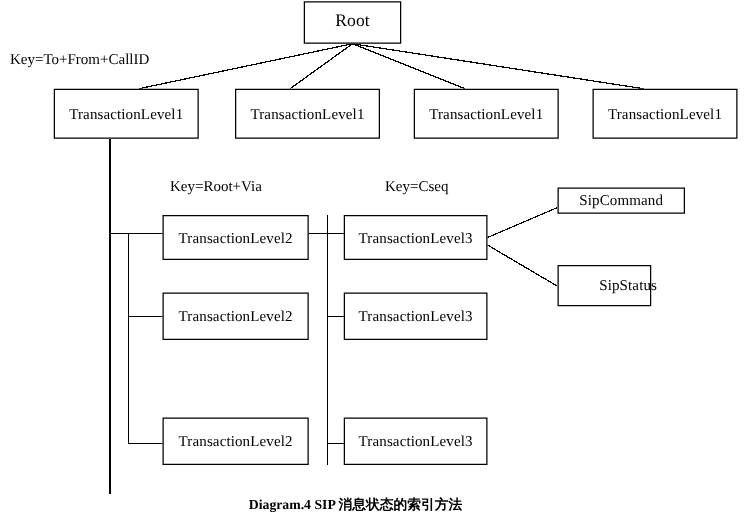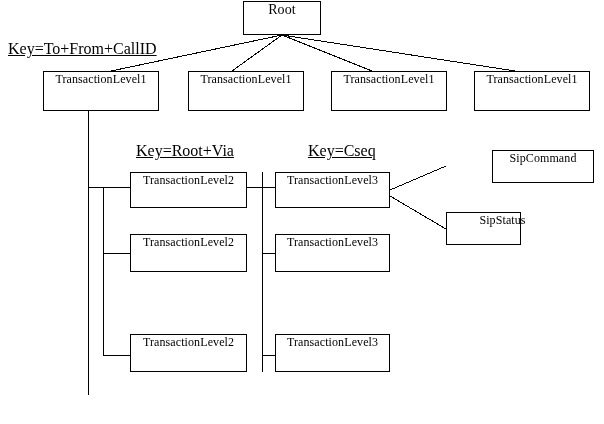--- a/index.html
+++ b/index.html
@@ -25,40 +25,39 @@
     width: 604px;
     height: 424px;
     pointer-events: none;
   }
   .node {
     position: absolute;
     box-sizing: border-box;
     border: 1px solid #000000;
     background: #ffffff;
     display: flex;
-    align-items: flex-start;
+    align-items: center;
     justify-content: center;
     font-family: "Liberation Serif", "DejaVu Serif", serif;
     font-size: 12px;
     color: #000000;
     letter-spacing: 0.1px;
     white-space: nowrap;
     z-index: 2;
   }
   .node-root {
     font-size: 14px;
   }
   .key-label {
     position: absolute;
     font-family: "Liberation Serif", "DejaVu Serif", serif;
-    font-size: 16px;
+    font-size: 12px;
     color: #000000;
     white-space: nowrap;
     z-index: 3;
-    text-decoration: underline;
   }
   .caption {
     position: absolute;
     font-family: "Liberation Serif", "DejaVu Serif", serif;
     font-weight: bold;
     font-size: 11px;
     color: #000000;
     white-space: nowrap;
     z-index: 3;
   }
@@ -114,28 +113,29 @@
       </div>
       <div class="node" style="left: 275px; top: 172px; width: 115px; height: 36px;">
         <span>TransactionLevel3</span>
       </div>
       <div class="node" style="left: 275px; top: 234px; width: 115px; height: 38px;">
         <span>TransactionLevel3</span>
       </div>
       <div class="node" style="left: 275px; top: 334px; width: 115px; height: 38px;">
         <span>TransactionLevel3</span>
       </div>
-      <div class="node" style="left: 446px; top: 150px; width: 102px; height: 33px; margin-left: 46px;">
+      <div class="node" style="left: 446px; top: 150px; width: 102px; height: 21px;">
         <span>SipCommand</span>
       </div>
       <div class="node" style="left: 446px; top: 212px; width: 75px; height: 33px; padding-left: 38px;">
         <span>SipStatus</span>
       </div>
     </div>
 
   <div id="label-layer">
       <div class="key-label" style="left: 8px; top: 40px;">Key=To+From+CallID</div>
       <div class="key-label" style="left: 136px; top: 142px;">Key=Root+Via</div>
       <div class="key-label" style="left: 277px; top: 142px; margin-left: 31px;">Key=Cseq</div>
     </div>
 
+  <div class="caption" style="left: 199px; top: 396px;">Diagram.4 SIP 消息状态的索引方法</div>
 
 </div>
 
 </body></html>

